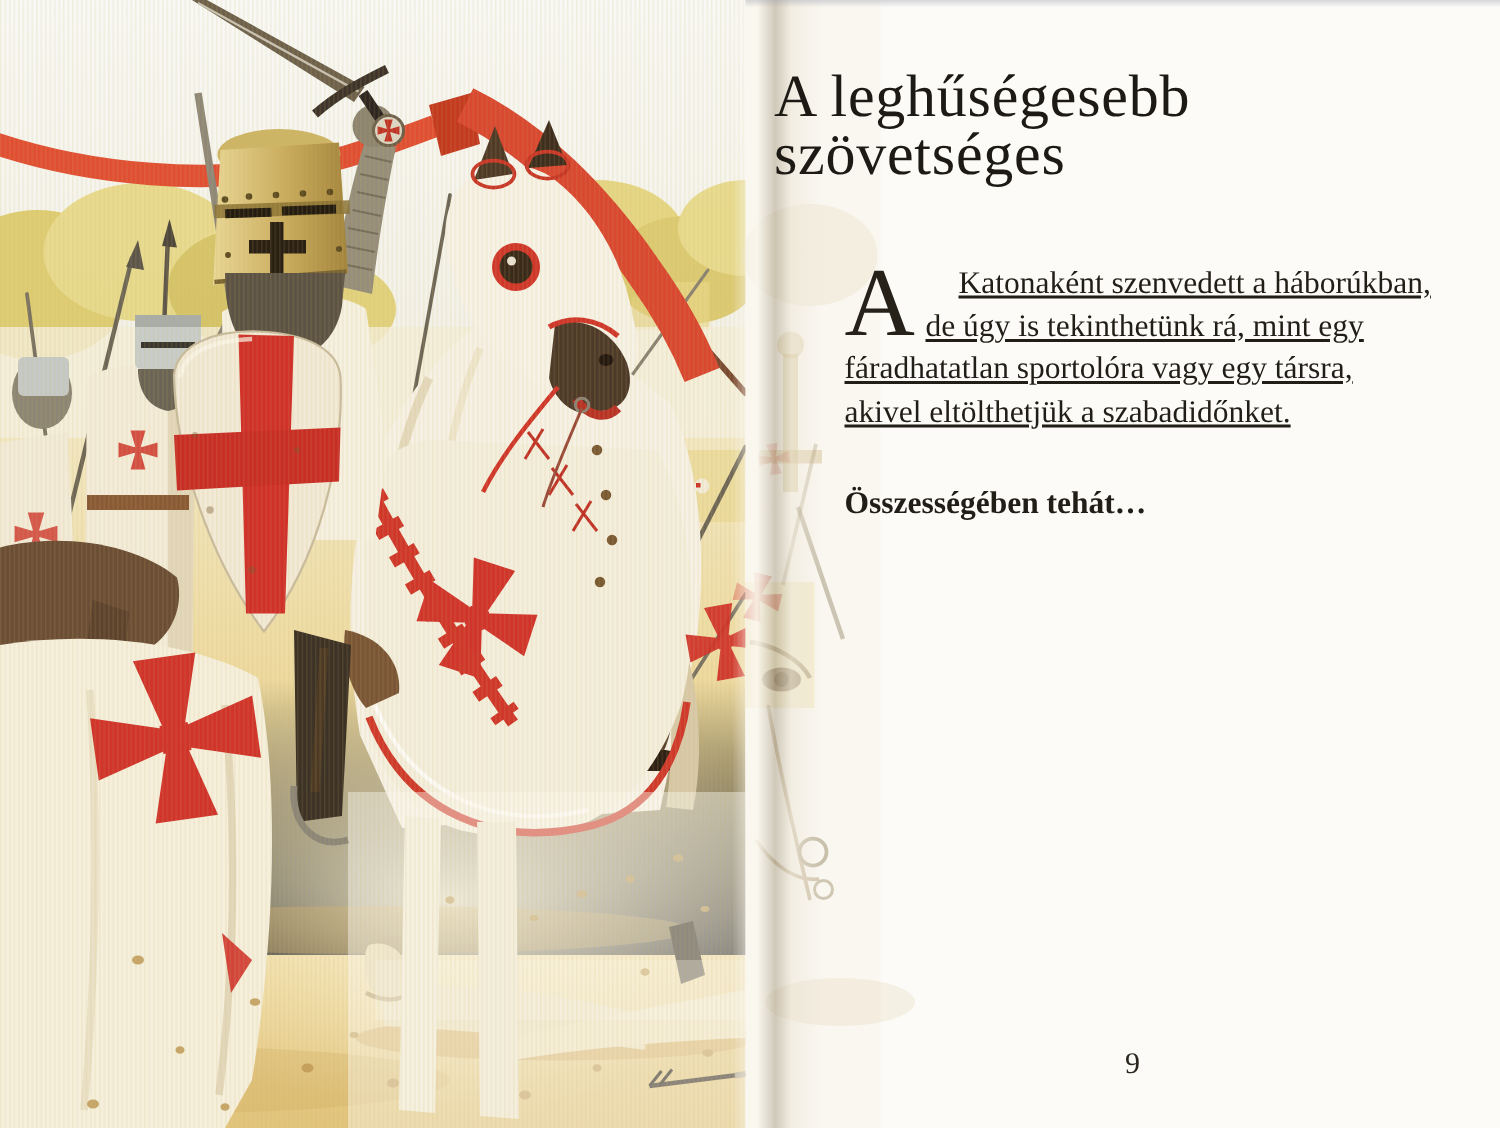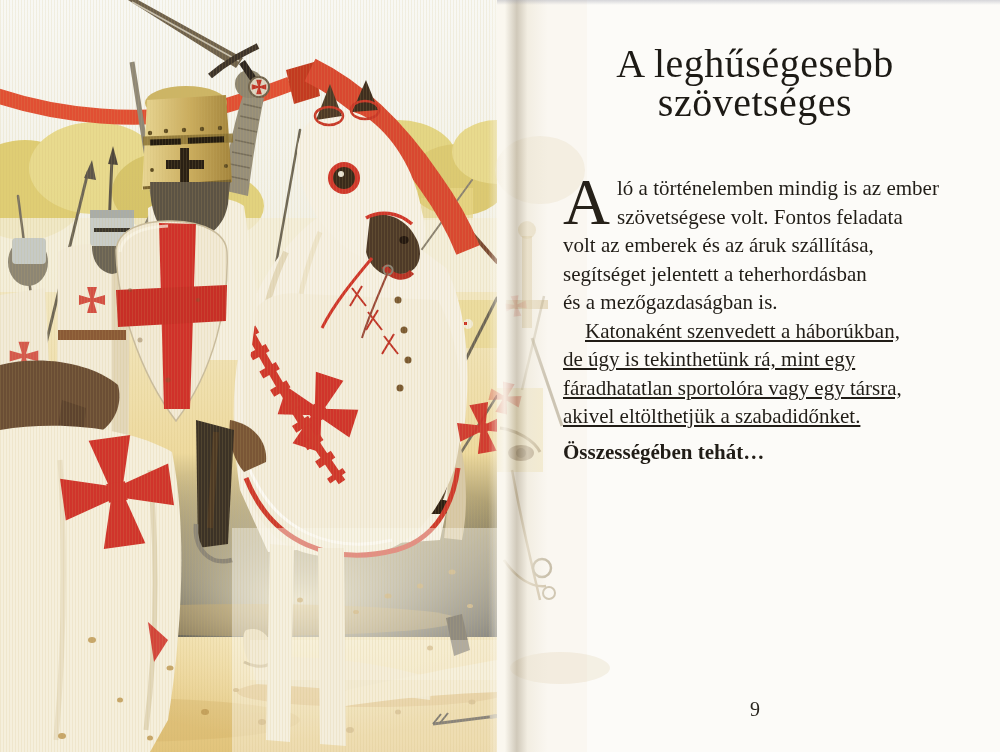--- a/index.html
+++ b/index.html
@@ -17,29 +17,29 @@
       rgba(250,247,238,0.85) 28%,
       rgba(140,126,96,0.38) 48%,
       rgba(236,230,214,0.55) 66%,
       rgba(252,251,247,0) 100%);}
 
   
   .top-edge{position:absolute;left:497px;top:0;width:503px;height:5px;
     background:linear-gradient(180deg,rgba(150,152,168,0.38),rgba(150,152,168,0));}
 
   
-  .title{position:absolute;left:516px;top:44px;width:478px;text-align:center;
+  .title{position:absolute;left:516px;top:44px;width:478px;text-align:left;
     font-size:40px;line-height:39px;color:#1d1a15;letter-spacing:0.5px;}
   .body{position:absolute;left:563px;top:174px;width:437px;color:#211d17;
     font-size:21px;line-height:28.5px;}
   .dropcap{float:left;width:47px;height:57px;font-size:65px;line-height:56px;
     color:#262119;margin-right:7px;}
   .p2{text-indent:22px;text-decoration:underline;}
   .gap{height:7px;}
-  .subhead{font-weight:bold;}
+  .subhead{font-weight:bold;margin-top:26px;}
   .pageno{position:absolute;left:516px;top:698px;width:478px;text-align:center;
     font-size:20px;color:#2a261f;}
 </style>
 </head>
 <body>
 
 <div class="spread">
 
   <svg class="illustration" viewBox="0 0 1000 752" xmlns="http://www.w3.org/2000/svg">
     <defs>
@@ -366,21 +366,20 @@
   </svg>
 
   <div class="gutter"></div>
   <div class="top-edge"></div>
 
   <div class="title">A leghűségesebb<br>szövetséges</div>
 
   <div class="body">
     <p style="margin:0">
       <span class="dropcap">A</span>
-      <span>ló a történelemben mindig is az ember<br>szövetségese volt. Fontos feladata<br>volt az emberek és az áruk szállítása,<br>segítséget jelentett a teherhordásban<br>és a mezőgazdaságban is.</span>
     </p>
     <p class="p2" style="margin:0">Katonaként szenvedett a háborúkban,<br>de úgy is tekinthetünk rá, mint egy<br>fáradhatatlan sportolóra vagy egy társra,<br>akivel eltölthetjük a szabadidőnket.</p>
     <div class="gap"></div>
     <div class="subhead">Összességében tehát…</div>
   </div>
 
   <div class="pageno">9</div>
 </div>
 
 </body></html>

